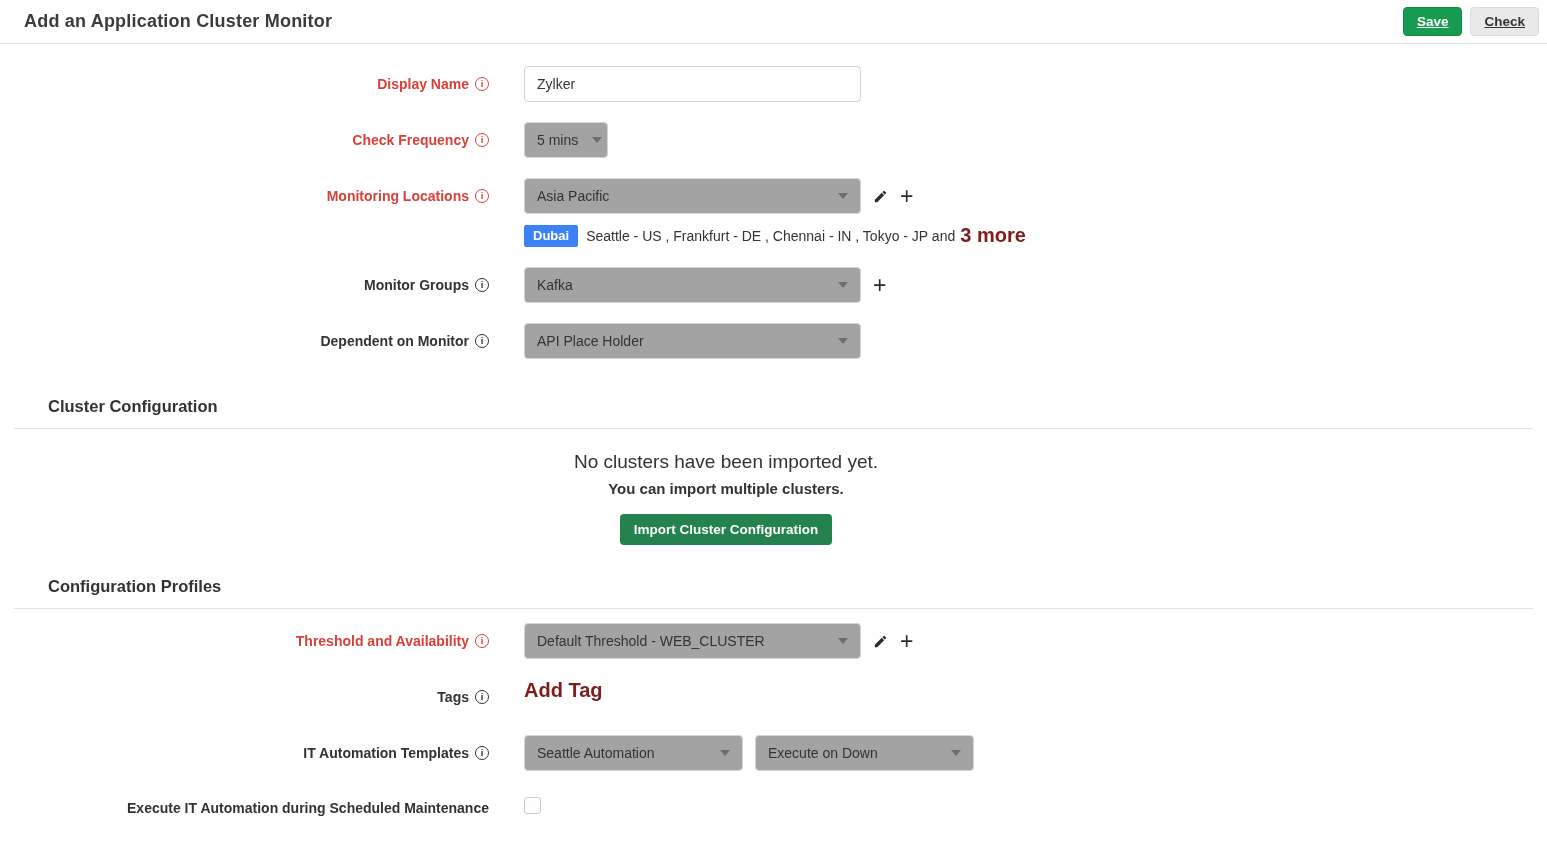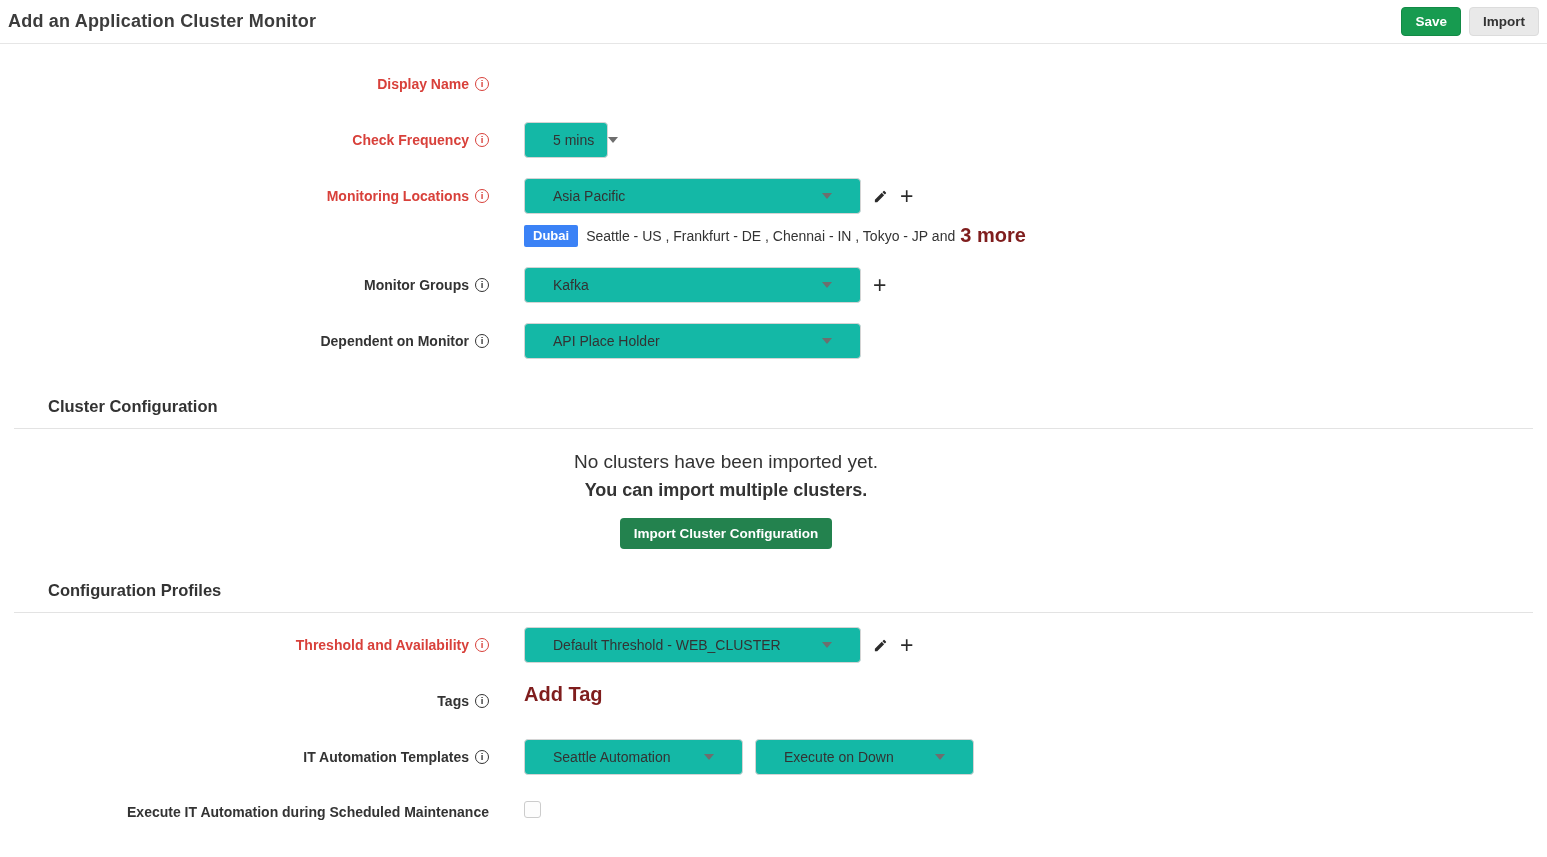--- a/index.html
+++ b/index.html
@@ -1,25 +1,25 @@
 <!DOCTYPE html>
 <html style="--green: #179b50; --import-green: #23824e;"><head>
 <meta charset="utf-8">
 <style>
   * { margin:0; padding:0; box-sizing:border-box; }
   html,body { width:1547px; height:857px; background:#ffffff; overflow:hidden;
               font-family:"Liberation Sans", sans-serif; color:#333; }
 
   
   .topbar { height:44px; display:flex; align-items:center; justify-content:space-between;
-            border-bottom:1px solid #e6e6e6; padding:0 8px 0 8px;gap:16px; }
+            border-bottom:1px solid #e6e6e6; padding:0 8px 0 24px;gap:16px; }
   .page-title { font-size:18px; font-weight:600; color:#3c3c3c; letter-spacing:.2px; }
   .topbar-actions { display:flex; gap:8px; }
   .btn { font-family:inherit; font-size:13.5px; font-weight:600; border-radius:4px;
-         padding:6px 13px; cursor:pointer; border:1px solid transparent; }
+         padding:6px 13px; cursor:pointer; border:1px solid transparent;text-decoration:underline; }
   .btn-save { background:var(--green,#179b50); color:#fff; border-color:#128a46; }
   .btn-cancel { background:#e9e9e9; color:#333; border-color:#dcdcdc; }
 
   
   .content { padding-top:22px; }
   .form-row { display:flex; align-items:flex-start; margin-bottom:20px; }
   .label-col { width:489px; flex:none; display:flex; justify-content:flex-end; align-items:center;
                gap:6px; min-height:36px; color:#333; }
   .label-col.required { color:#d8403a; }
   .lbl { font-size:14px; font-weight:700; white-space:nowrap; }
@@ -27,23 +27,23 @@
                font-size:9.5px; font-weight:700; font-style:normal; display:flex; align-items:center;
                justify-content:center; line-height:1; }
   .ctrl-col { margin-left:35px; display:flex; align-items:center; gap:12px; }
   .ctrl-stack { margin-left:35px; }
 
   .text-input { width:337px; height:36px; border:1px solid #d4d4d4; border-radius:4px;
                 font-family:inherit; font-size:14px; color:#333; padding:0 12px; outline:none; }
   .text-input::placeholder { color:#a9a9a9; }
   .tags-input { width:426px; height:40px; border-color:#cfcfcf; }
 
-  .select { height:36px; border:1px solid #d4d4d4; border-radius:4px; background:#14b8a6;
+  .select { height:36px; border:1px solid #d4d4d4; border-radius:4px; background:#a3a3a3;
             display:flex; align-items:center; justify-content:space-between;
-            padding:0 28px; cursor:pointer; }
+            padding:0 12px; cursor:pointer; }
   .select-value { font-size:14px; color:#333; white-space:nowrap; }
   .caret { width:0; height:0; border-left:5px solid transparent; border-right:5px solid transparent;
            border-top:6px solid #6e6e6e; margin-left:14px; }
   .w-std { width:337px; } .w-sm { width:84px; } .w-md { width:219px; }
 
   .icon-btn { background:none; border:none; cursor:pointer; padding:0; display:flex;
               align-items:center; justify-content:center; height:20px; }
   .icon-btn svg { width:15px; height:15px; fill:#2b2b2b; }
   .plus-icon { font-size:23px; font-weight:400; color:#2b2b2b; line-height:18px; }
 
@@ -54,49 +54,52 @@
   .link { color:#7f1d1d; font-size:20px; font-weight:700; text-decoration:none; cursor:pointer; }
   .loc-line .link { margin-left:5px; }
 
   
   .section-head { padding:18px 0 12px 48px; }
   .section-title { font-size:16.5px; font-weight:700; color:#333; }
   .section-rule { border:none; border-top:1px solid #e3e3e3; margin:0 14px 0 14px; }
 
   .empty-state { width:1452px; text-align:center; padding-top:22px; padding-bottom:26px; }
   .empty-title { font-size:19px; color:#333; font-weight:400; }
-  .empty-sub { font-size:18px; color:#333; font-weight:600; margin-top:7px; }
+  .empty-sub { font-size:15px; color:#333; font-weight:600; margin-top:7px; }
   .btn-import { margin-top:17px; background:var(--import-green,#23824e); color:#fff;
                 border:none; border-radius:4px; font-family:inherit; font-size:13.5px;
                 font-weight:700; padding:8px 14px; cursor:pointer; }
 
   .profiles-content { padding-top:14px; }
 
   .checkbox { width:17px; height:17px; border:1px solid #ccc; border-radius:3px;
               background:#fdfdfd; cursor:pointer; }
   .chk-row .label-col { min-height:22px; }
   .chk-row .ctrl-col { align-items:center; }
 </style>
 </head>
 <body>
 
 <header class="topbar">
   <h1 class="page-title">Add an Application Cluster Monitor</h1>
   <div class="topbar-actions">
     <button class="btn btn-save">Save</button>
-    <button class="btn btn-cancel">Import</button>
+    <button class="btn btn-cancel">Check</button>
   </div>
 </header>
 
 <main class="content">
 
   <div class="form-row">
     <div class="label-col required">
       <span class="lbl">Display Name</span>
       <span class="info-icon">i</span>
+    </div>
+    <div class="ctrl-col">
+      <input class="text-input" type="text" value="Zylker" style="">
     </div>
   </div>
 
   <div class="form-row">
     <div class="label-col required">
       <span class="lbl">Check Frequency</span>
       <span class="info-icon">i</span>
     </div>
     <div class="ctrl-col">
       <div class="select w-sm">

